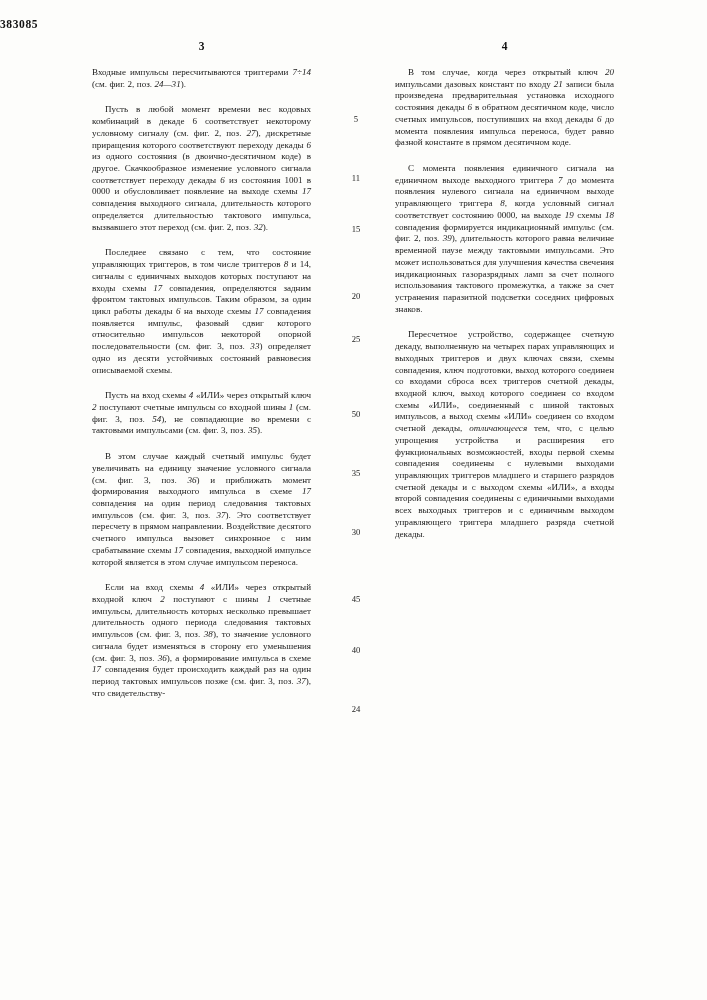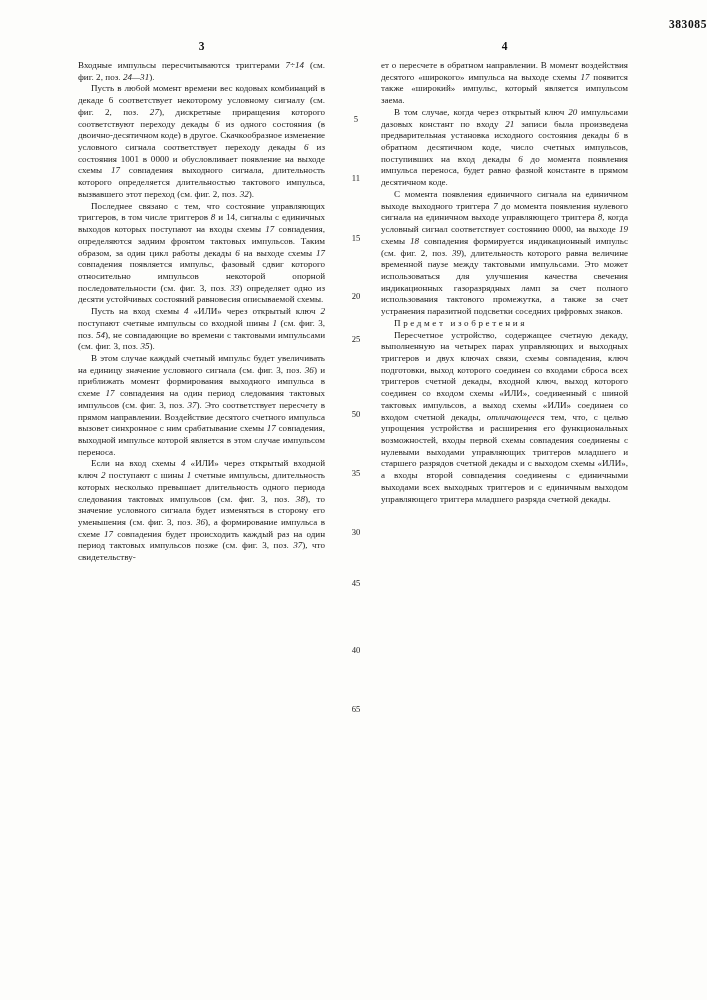--- a/index.html
+++ b/index.html
@@ -19,21 +19,21 @@
     position: absolute;
     inset: 0;
     background: #fdfdfb;
   }
   
   .patent-number {
     position: absolute;
     top: 18px;
     left: 0;
     width: 707px;
-    text-align: right;
+    text-align: left;
     font-size: 11.5px;
     letter-spacing: 0.6px;
     font-weight: 600;
     color: #111;
   }
   
   .col-page-num {
     text-align: center;
     font-size: 11.5px;
     font-weight: 600;
@@ -68,21 +68,21 @@
   .gutter .num {
     position: absolute;
     width: 22px;
     text-align: center;
     font-size: 8.6px;
     color: #222;
     font-family: "Liberation Serif", "DejaVu Serif", serif;
   }
 
   p.para {
-    margin: 0;
+    margin: 14px;
     font-size: 9.05px;
     line-height: 11.72px;
     text-align: justify;
     text-justify: inter-word;
     text-indent: 13px;
     hyphens: manual;
     word-spacing: 0.2px;
   }
   p.para.cont { text-indent: 0; }
   p.para i, span.it { font-style: italic; }
@@ -112,37 +112,35 @@
       <p class="para">Пусть в любой момент времени вес кодовых комбинаций в декаде 6 соответствует некоторому условному сигналу (см. фиг. 2, поз. <span class="it">27</span>), дискретные приращения которого соответствуют переходу декады <span class="it">6</span> из одного состояния (в двоично-десятичном коде) в другое. Скачкообразное изменение условного сигнала соответствует переходу декады <span class="it">6</span> из состояния 1001 в 0000 и обусловливает появление на выходе схемы <span class="it">17</span> совпадения выходного сигнала, длительность которого определяется длительностью тактового импульса, вызвавшего этот переход (см. фиг. 2, поз. <span class="it">32</span>).</p>
       <p class="para">Последнее связано с тем, что состояние управляющих триггеров, в том числе триггеров <span class="it">8</span> и 14, сигналы с единичных выходов которых поступают на входы схемы <span class="it">17</span> совпадения, определяются задним фронтом тактовых импульсов. Таким образом, за один цикл работы декады <span class="it">6</span> на выходе схемы <span class="it">17</span> совпадения появляется импульс, фазовый сдвиг которого относительно импульсов некоторой опорной последовательности (см. фиг. 3, поз. <span class="it">33</span>) определяет одно из десяти устойчивых состояний равновесия описываемой схемы.</p>
       <p class="para">Пусть на вход схемы <span class="it">4</span> «ИЛИ» через открытый ключ <span class="it">2</span> поступают счетные импульсы со входной шины <span class="it">1</span> (см. фиг. 3, поз. <span class="it">54</span>), не совпадающие во времени с тактовыми импульсами (см. фиг. 3, поз. <span class="it">35</span>).</p>
       <p class="para">В этом случае каждый счетный импульс будет увеличивать на единицу значение условного сигнала (см. фиг. 3, поз. <span class="it">36</span>) и приближать момент формирования выходного импульса в схеме <span class="it">17</span> совпадения на один период следования тактовых импульсов (см. фиг. 3, поз. <span class="it">37</span>). Это соответствует пересчету в прямом направлении. Воздействие десятого счетного импульса вызовет синхронное с ним срабатывание схемы <span class="it">17</span> совпадения, выходной импульсе которой является в этом случае импульсом переноса.</p>
       <p class="para">Если на вход схемы <span class="it">4</span> «ИЛИ» через открытый входной ключ <span class="it">2</span> поступают с шины <span class="it">1</span> счетные импульсы, длительность которых несколько превышает длительность одного периода следования тактовых импульсов (см. фиг. 3, поз. <span class="it">38</span>), то значение условного сигнала будет изменяться в сторону его уменьшения (см. фиг. 3, поз. <span class="it">36</span>), а формирование импульса в схеме <span class="it">17</span> совпадения будет происходить каждый раз на один период тактовых импульсов позже (см. фиг. 3, поз. <span class="it">37</span>), что свидетельству-</p>
     </div>
 
     <div class="gutter">
       <span class="num" style="top:74px">5</span>
       <span class="num" style="top:133px">11</span>
-      <span class="num" style="top:193px">15</span>
+      <span class="num" style="top:184px">15</span>
       <span class="num" style="top:251px">20</span>
       <span class="num" style="top:294px">25</span>
       <span class="num" style="top:369px">50</span>
       <span class="num" style="top:428px">35</span>
       <span class="num" style="top:487px">30</span>
-      <span class="num" style="top:538px">45</span>
+      <span class="num" style="top:554px">45</span>
       <span class="num" style="top:605px">40</span>
-      <span class="num" style="top:664px">65</span>
+      <span class="num" style="top:664px">24</span>
     </div>
 
     <div class="col col-right">
       <div class="col-page-num">4</div>
 
-      <p class="para cont">ет о пересчете в обратном направлении. В момент воздействия десятого «широкого» импульса на выходе схемы <span class="it">17</span> появится также «широкий» импульс, который является импульсом заема.</p>
       <p class="para">В том случае, когда через открытый ключ <span class="it">20</span> импульсами дазовых констант по входу <span class="it">21</span> записи была произведена предварительная установка исходного состояния декады <span class="it">6</span> в обратном десятичном коде, число счетных импульсов, поступивших на вход декады <span class="it">6</span> до момента появления импульса переноса, будет равно фазной константе в прямом десятичном коде.</p>
       <p class="para">С момента появления единичного сигнала на единичном выходе выходного триггера <span class="it">7</span> до момента появления нулевого сигнала на единичном выходе управляющего триггера <span class="it">8</span>, когда условный сигнал соответствует состоянию 0000, на выходе <span class="it">19</span> схемы <span class="it">18</span> совпадения формируется индикационный импульс (см. фиг. 2, поз. <span class="it">39</span>), длительность которого равна величине временной паузе между тактовыми импульсами. Это может использоваться для улучшения качества свечения индикационных газоразрядных ламп за счет полного использования тактового промежутка, а также за счет устранения паразитной подсветки соседних цифровых знаков.</p>
 
-      <p class="para claims-heading">Предмет изобретения</p>
 
       <p class="para">Пересчетное устройство, содержащее счетную декаду, выполненную на четырех парах управляющих и выходных триггеров и двух ключах связи, схемы совпадения, ключ подготовки, выход которого соединен со входами сброса всех триггеров счетной декады, входной ключ, выход которого соединен со входом схемы «ИЛИ», соединенный с шиной тактовых импульсов, а выход схемы «ИЛИ» соединен со входом счетной декады, <span class="it">отличающееся</span> тем, что, с целью упрощения устройства и расширения его функциональных возможностей, входы первой схемы совпадения соединены с нулевыми выходами управляющих триггеров младшего и старшего разрядов счетной декады и с выходом схемы «ИЛИ», а входы второй совпадения соединены с единичными выходами всех выходных триггеров и с единичным выходом управляющего триггера младшего разряда счетной декады.</p>
     </div>
 
   </div>
 </div>
 
 </body></html>

